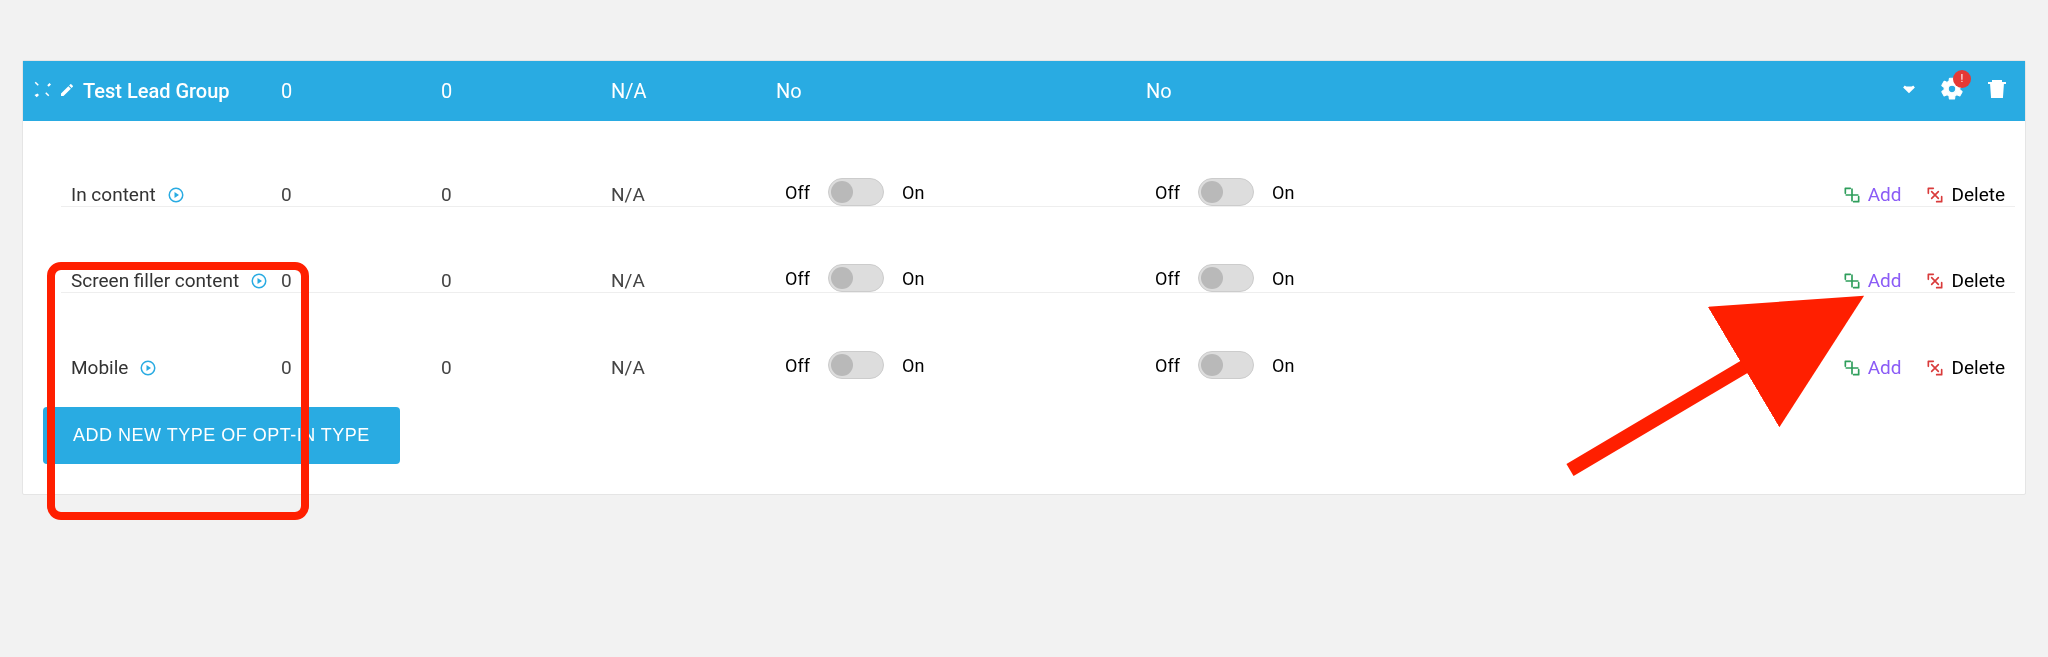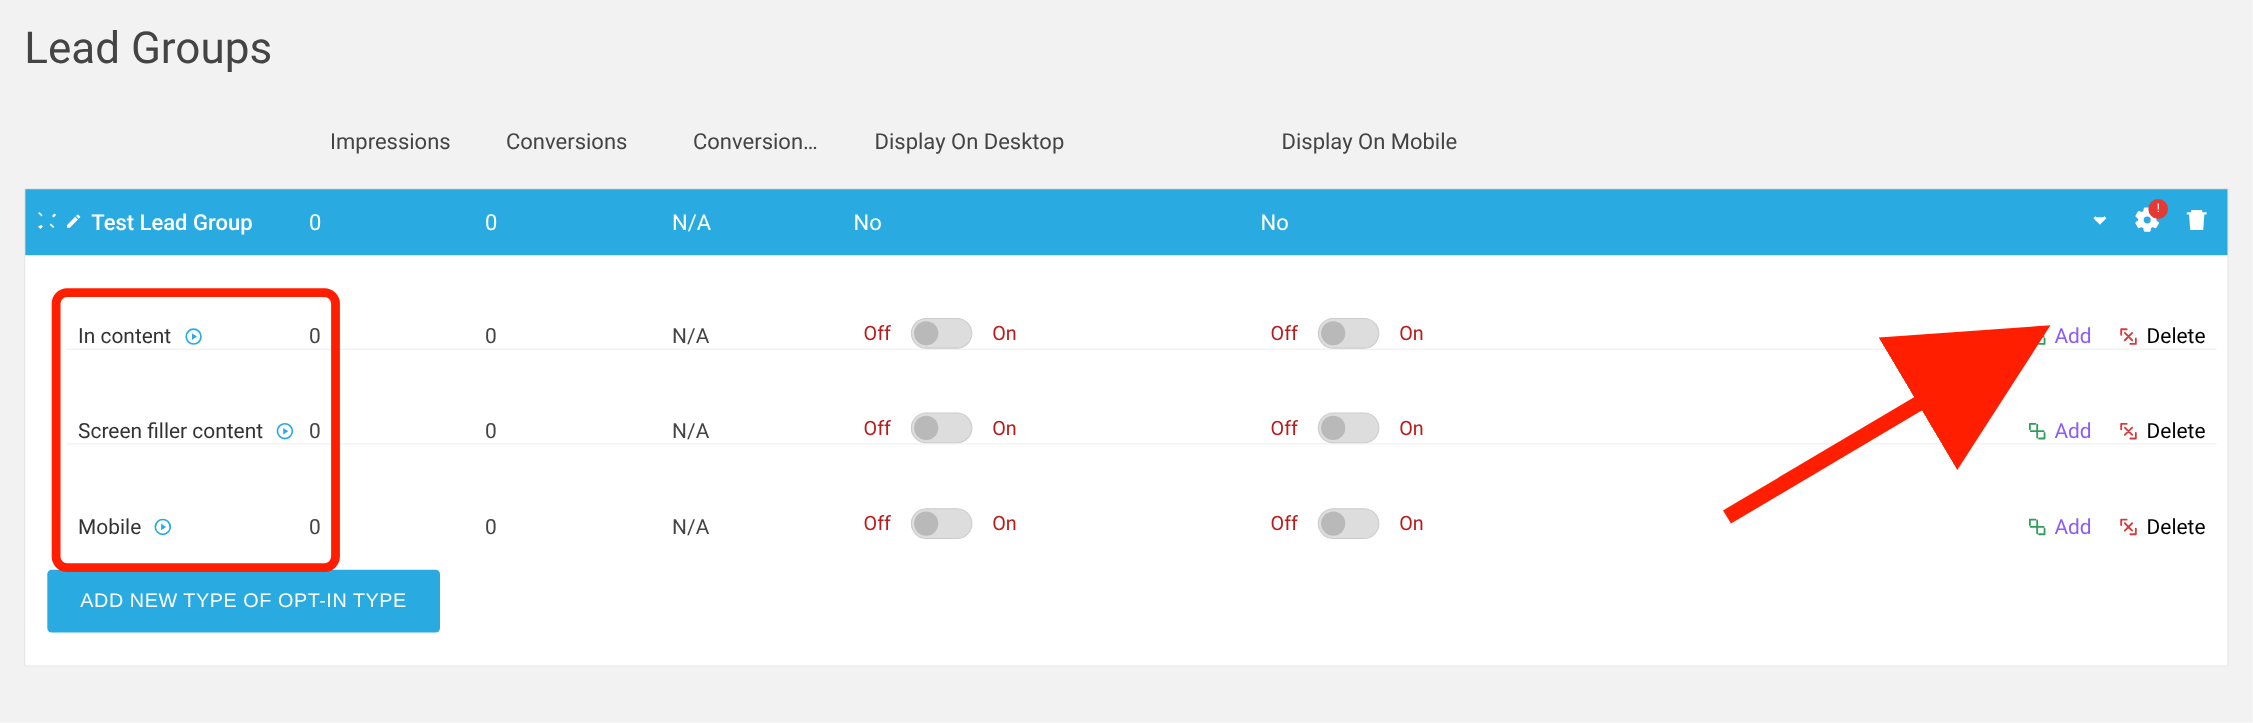--- a/index.html
+++ b/index.html
@@ -128,21 +128,21 @@
     display:inline-flex; align-items:center; justify-content:center;
   }
 
   .row-cell { text-align:left; }
 
   .toggle-group {
     display:flex;
     align-items:center;
     gap: 18px;
     width: 370px;
-    color:#b91c1c;
+    color:#000000;
     font-size: 18px;
   }
   .toggle {
     width: 56px; height: 28px;
     background: #ddd;
     border: 1px solid #ccc;
     border-radius: 14px;
     position: relative;
   }
   .toggle::after {
@@ -198,32 +198,24 @@
   .arrow {
     position:absolute;
     pointer-events:none;
   }
   .gear-wrap { position:relative; cursor:pointer; }
 </style>
 </head>
 <body>
 
 <div class="header-row">
-  <h1 class="page-title">Lead Groups</h1>
 </div>
 
 <div class="table-wrap">
 
-  <div class="col-headers">
-    <div class="col-imp">Impressions</div>
-    <div class="col-conv">Conversions</div>
-    <div class="col-rate">Conversion…</div>
-    <div class="col-desk">Display On Desktop</div>
-    <div class="col-mob">Display On Mobile</div>
-  </div>
 
   <div class="card">
 
     
     <div class="group-header">
       <div class="gh-icons">
         <span>
           <svg width="18" height="18" viewBox="0 0 24 24">
               <path d="M22 4l-3 3 2 2 3-3zM2 20l3 3 3-3-2-2zM6 6l12 12"></path>
               <path d="M3 3l4 4M21 21l-4-4" stroke="#fff" stroke-width="2" fill="none"></path>

